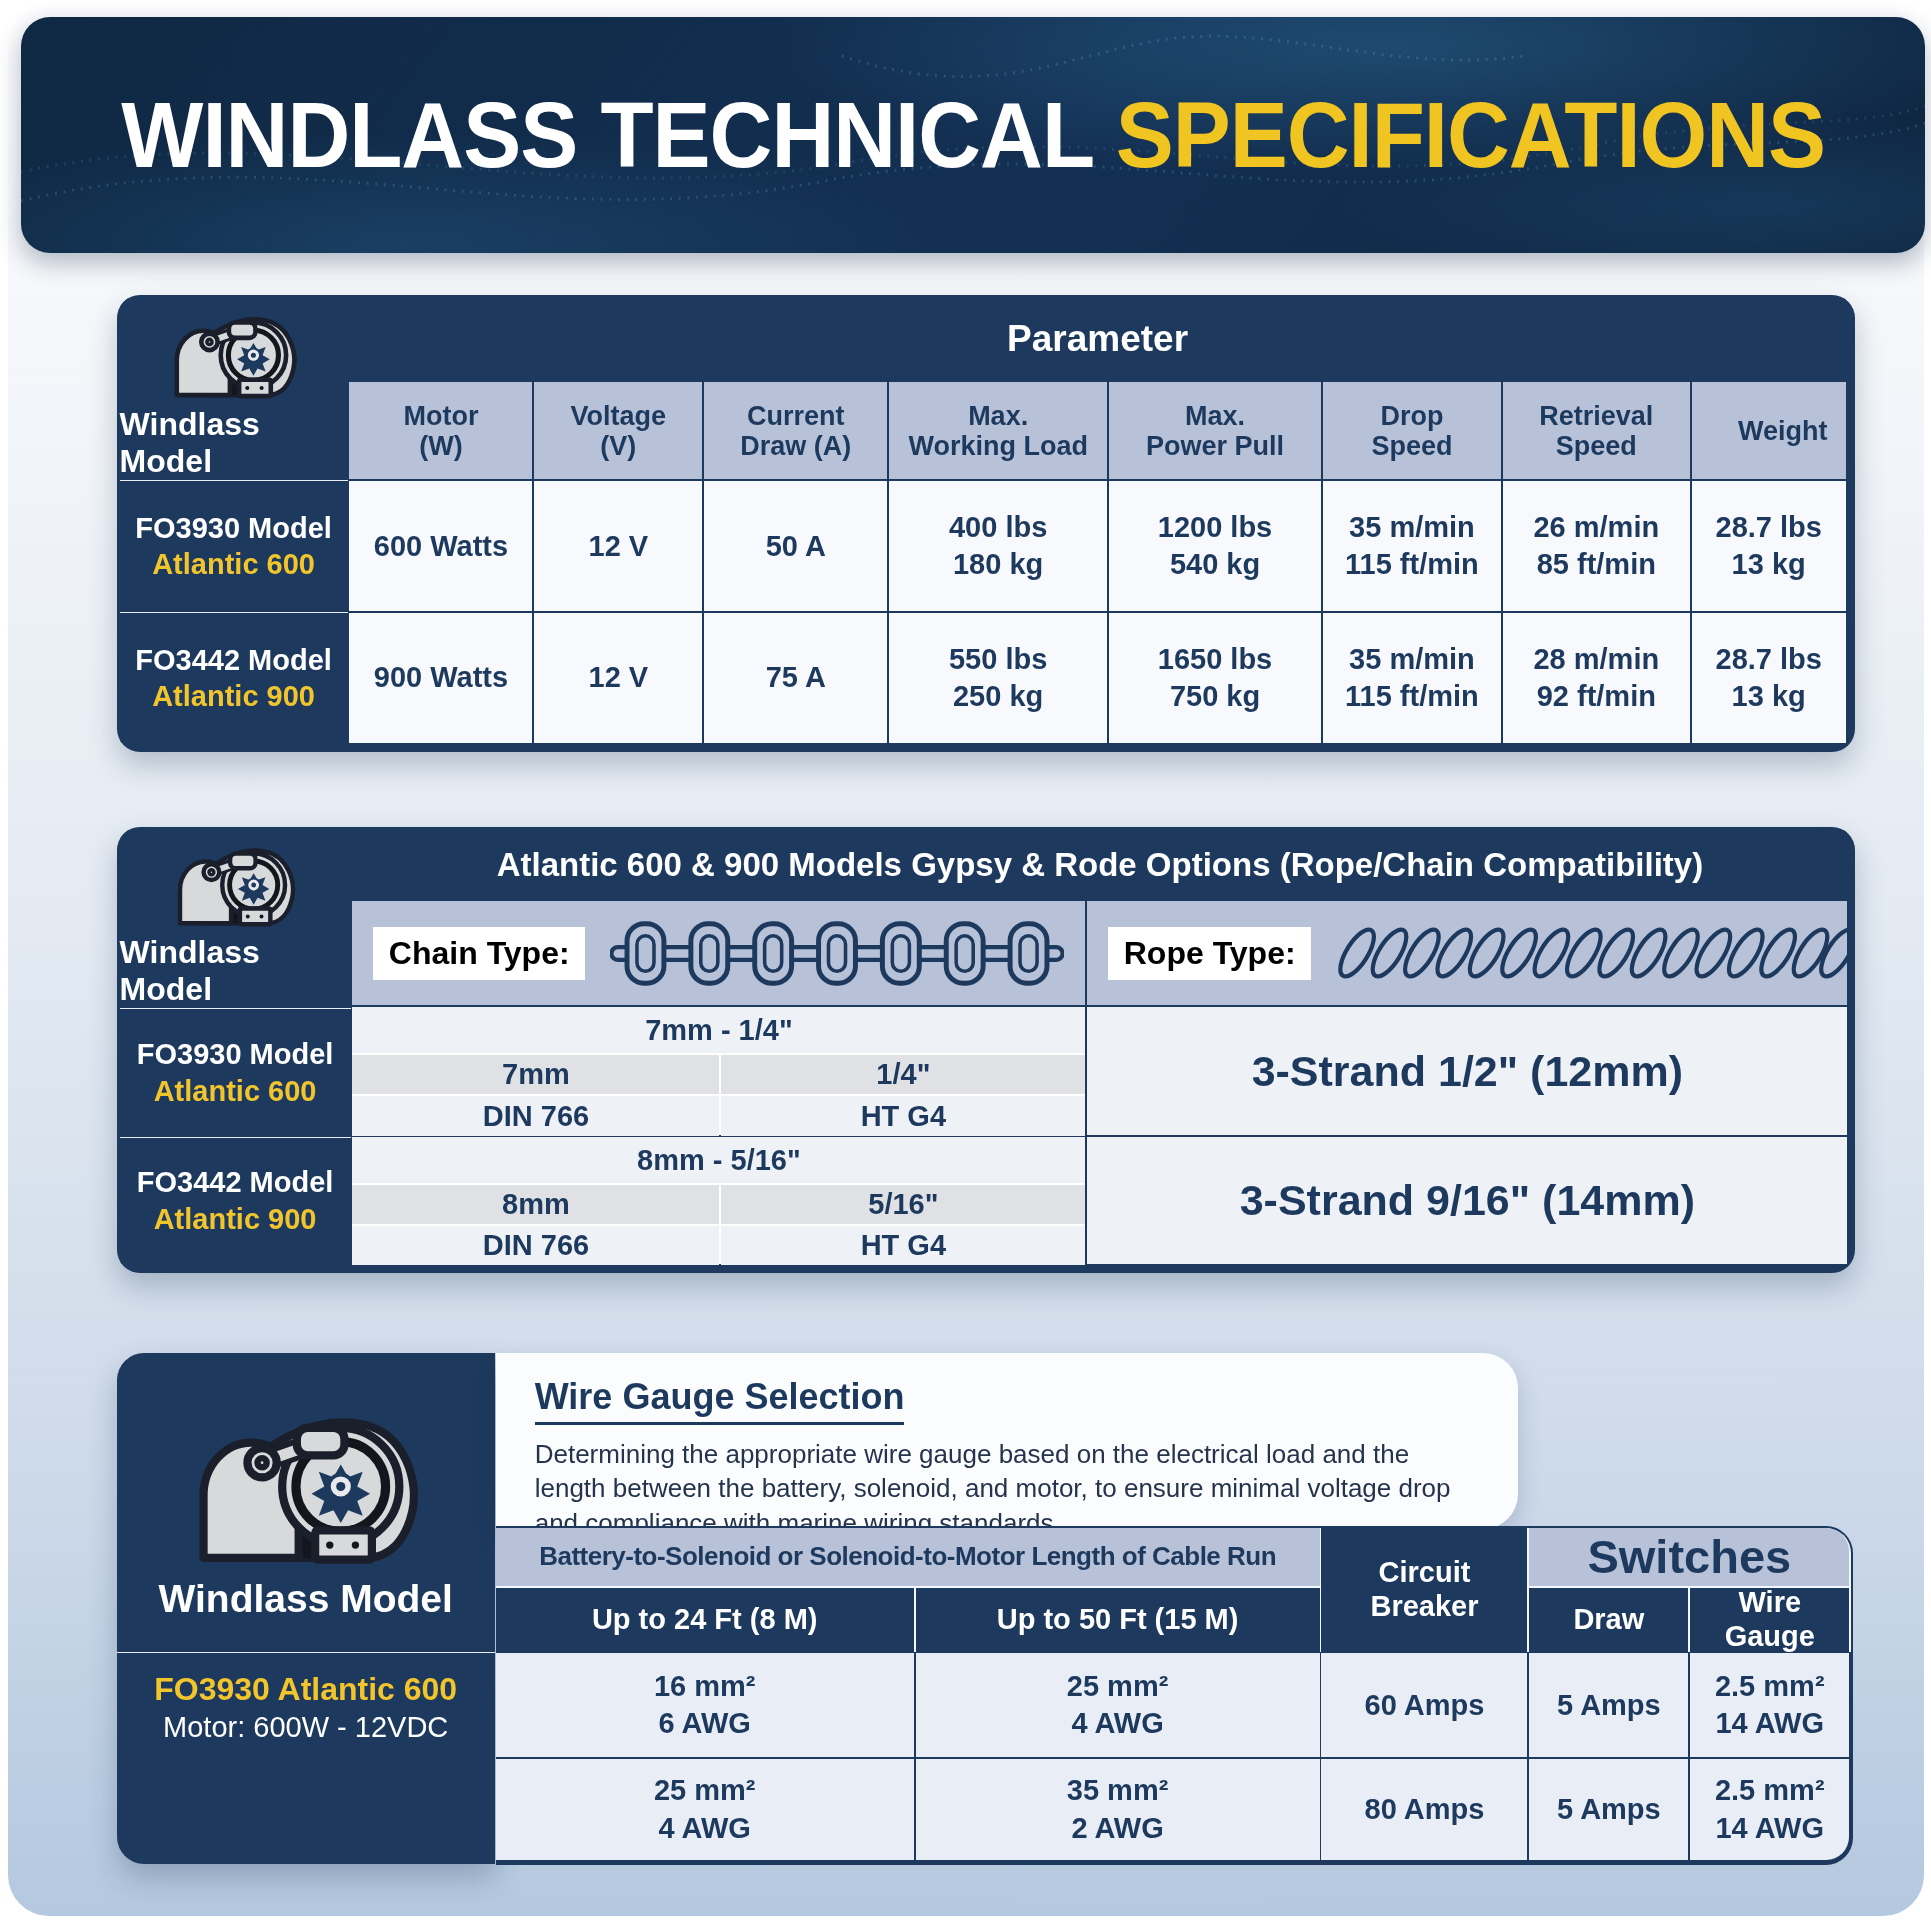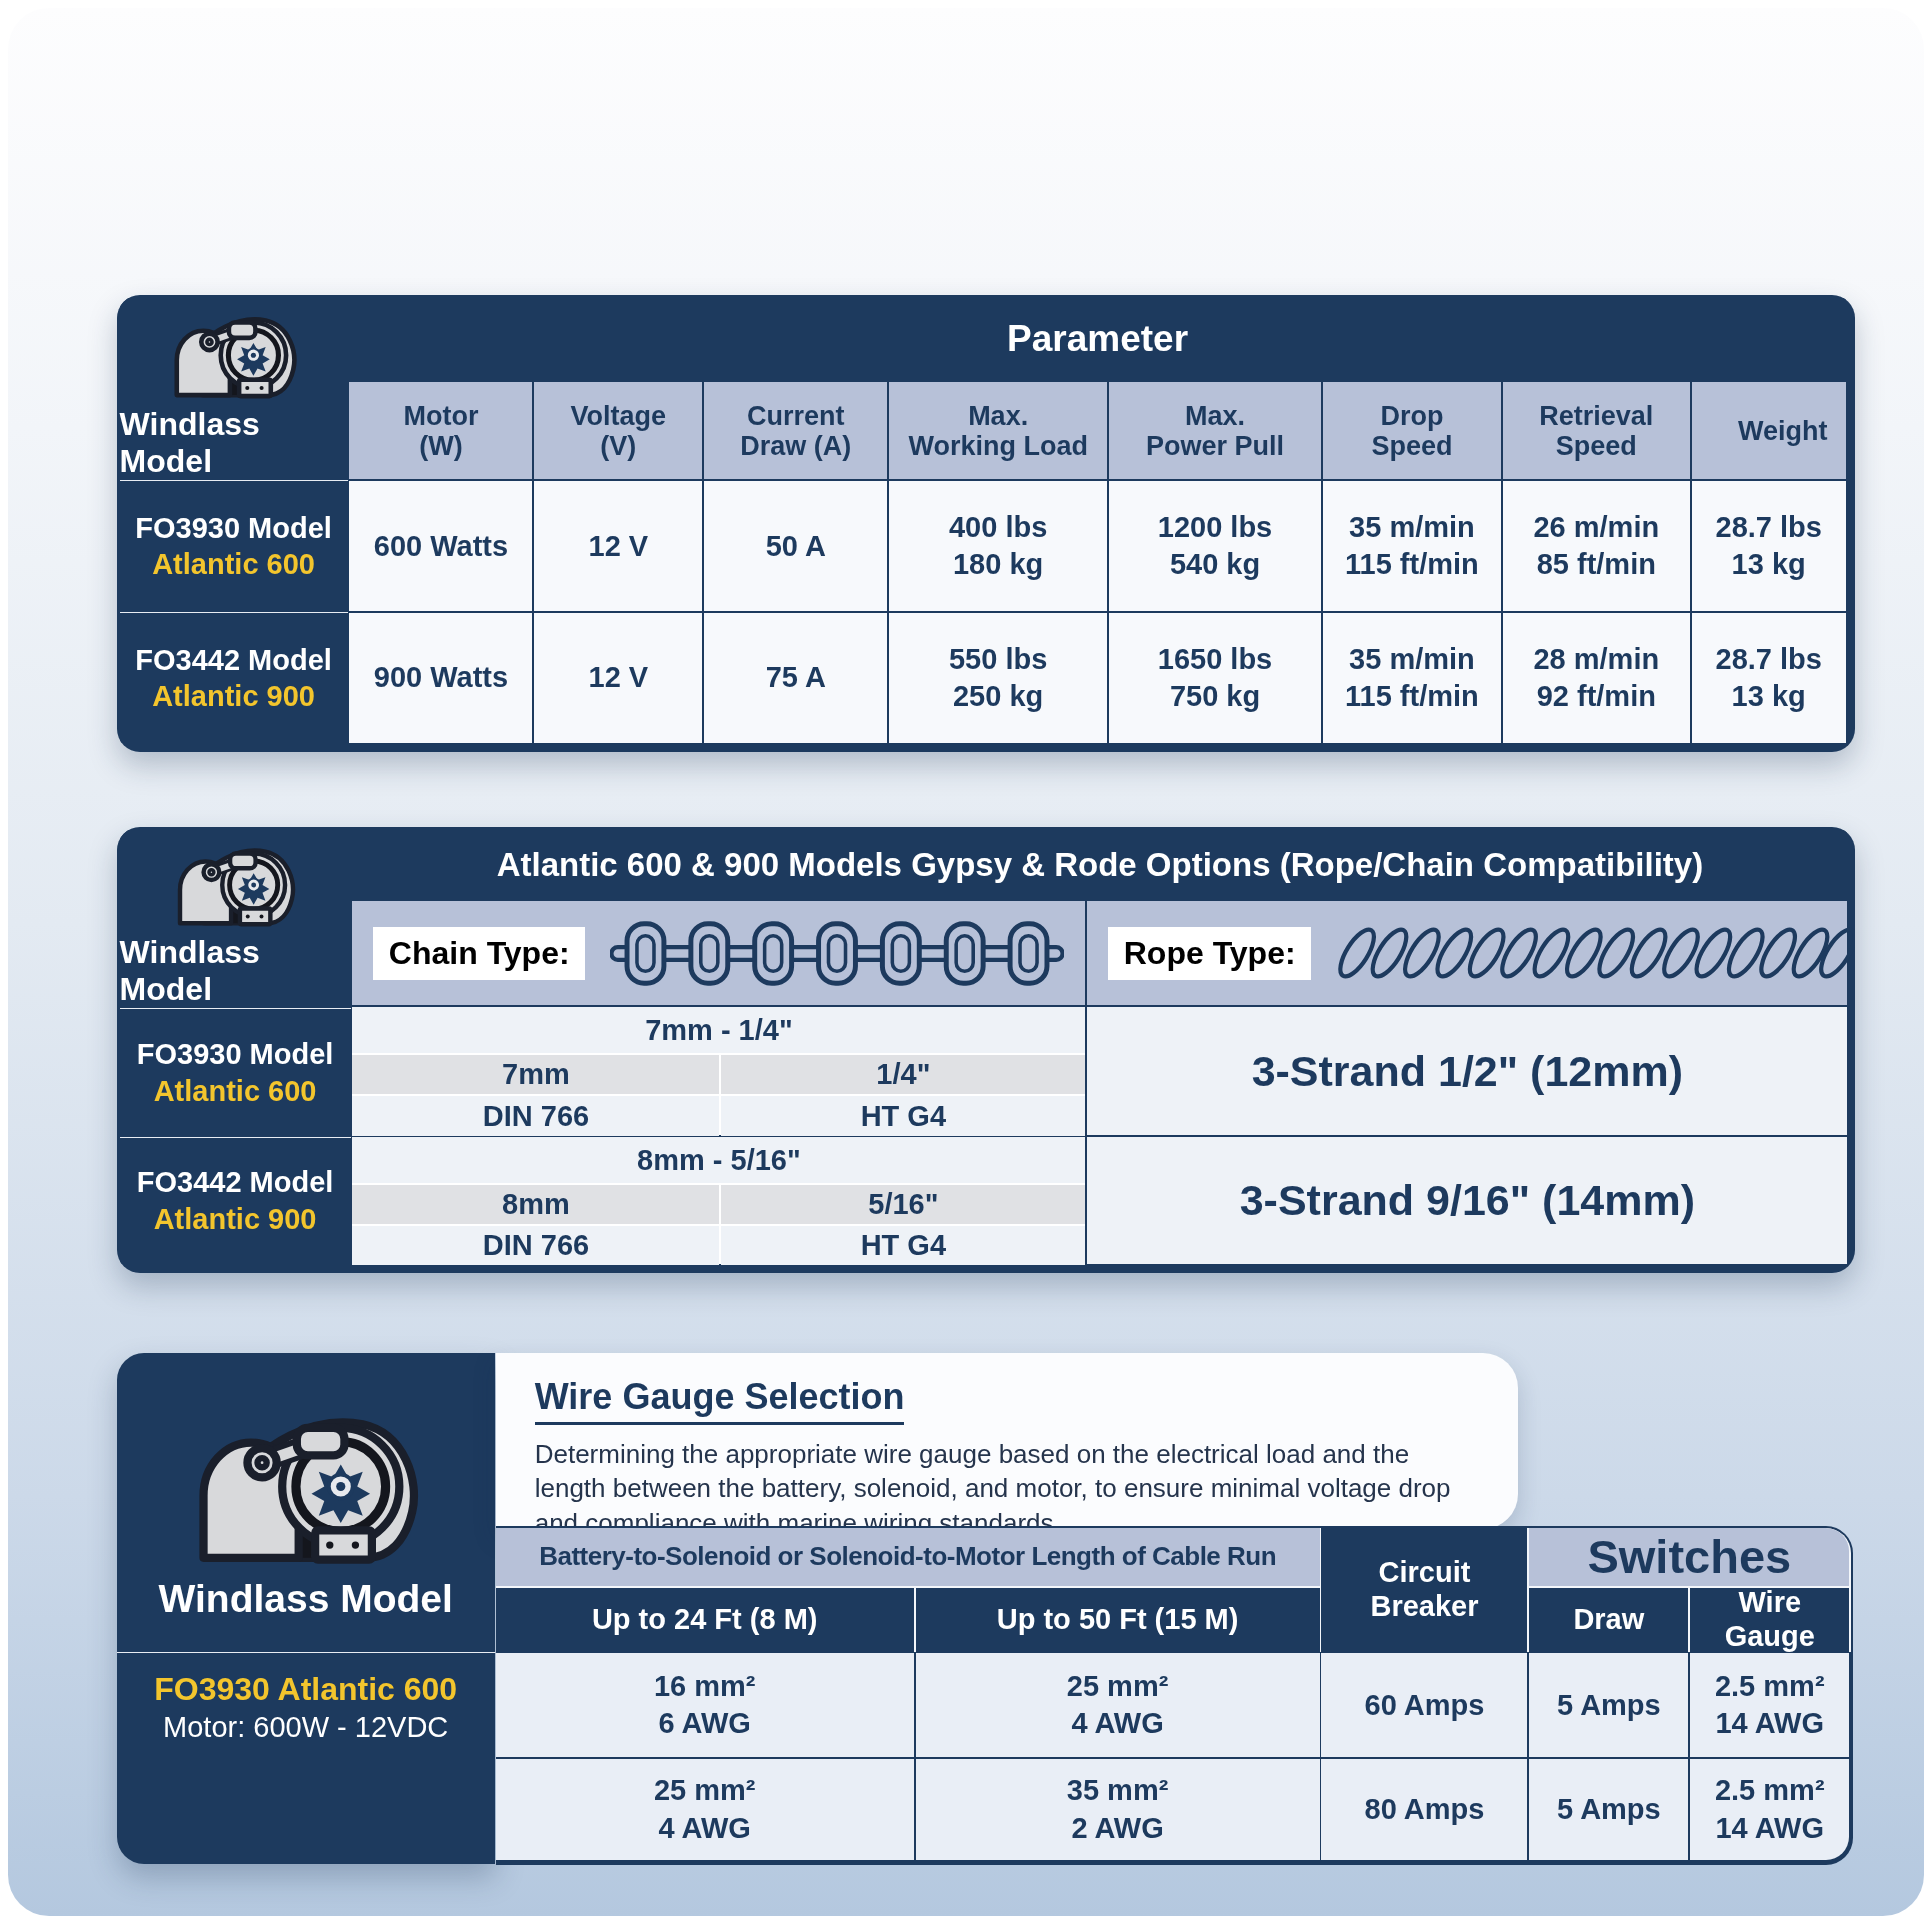--- a/index.html
+++ b/index.html
@@ -106,20 +106,28 @@
   .t3-switches{font-size:47px;font-weight:bold;border-top-right-radius:23px;}
   .t3-colhead{font-size:29px;font-weight:bold;line-height:1.15;}
   .t3-data{background:#e9eef6;font-weight:bold;font-size:29px;line-height:1.3;}
   .t3-corner{border-bottom-right-radius:23px;}
 </style>
 </head>
 <body>
 
 <div class="page">
 
+  <header class="hero">
+    <svg class="waves" viewBox="0 0 1972 244" preserveAspectRatio="none">
+      <path d="M0,190 C300,120 520,230 830,170 C1120,115 1300,210 1600,150 C1760,120 1880,140 1972,110" fill="none" stroke="rgba(90,170,215,.25)" stroke-width="3" stroke-dasharray="2 7"></path>
+      <path d="M0,160 C280,100 560,205 860,150 C1150,98 1340,195 1630,132 C1780,100 1900,118 1972,92" fill="none" stroke="rgba(90,170,215,.18)" stroke-width="3" stroke-dasharray="2 7"></path>
+      <path d="M850,40 C1000,90 1080,40 1180,24 C1300,5 1420,60 1560,40" fill="none" stroke="rgba(120,195,230,.22)" stroke-width="3" stroke-dasharray="2 7"></path>
+    </svg>
+    <h1><span>WINDLASS TECHNICAL</span> <span class="yellow">SPECIFICATIONS</span></h1>
+  </header>
 
   <section class="card card1 navygap">
 
     <div class="modelcol" style="grid-area:1/1/5/2;">
       <div class="head" style="height:182px;">
         <svg width="164" height="114" viewBox="0 0 260 200">
           <g stroke="#1a1f2b" stroke-width="9" stroke-linejoin="round">
             <path d="M70,190 C45,190 38,150 55,112 C78,64 140,34 192,44 C238,54 254,106 246,140 C239,170 222,190 196,190 Z" fill="#d8d9db"></path>
             <path d="M95,190 L150,120 L190,190 Z" fill="#14161d" stroke="none"></path>
             <path d="M18,190 L18,122 a52,58 0 0 1 104,0 L122,190 Z" fill="#d8d9db"></path>

